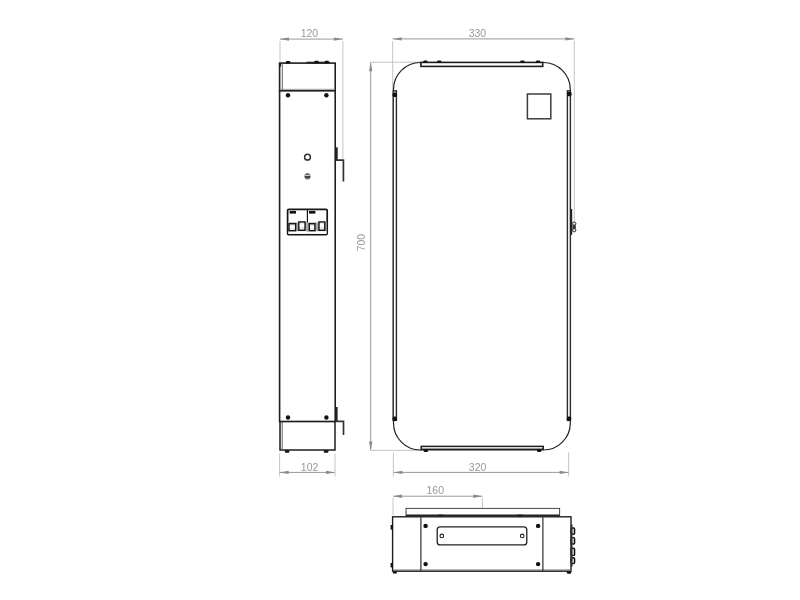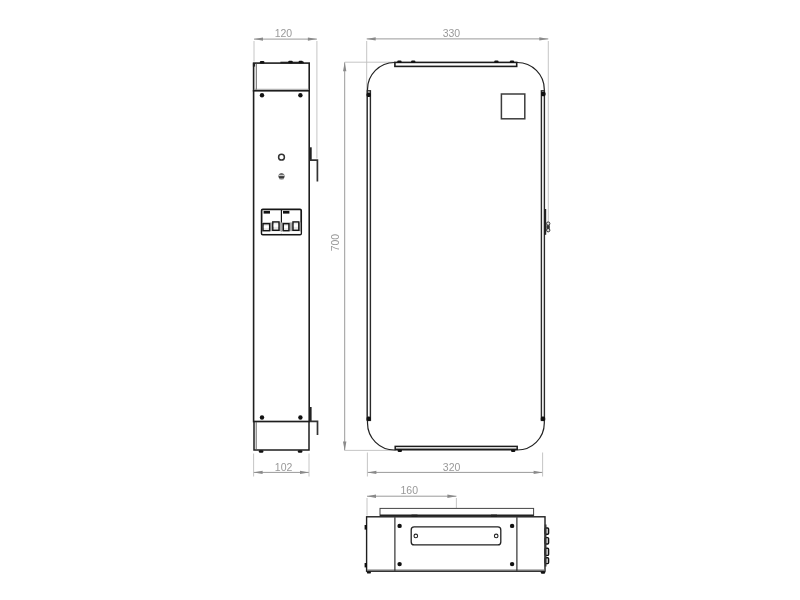--- a/index.html
+++ b/index.html
@@ -1,16 +1,16 @@
 <!DOCTYPE html>
 <html><head>
 <meta charset="utf-8">
 <style>
   html,body{margin:0;padding:0;background:#ffffff;}
-  #page{width:748px;height:600px;position:relative;font-family:"Liberation Sans",sans-serif;}
+  #page{width:748px;height:600px;position:relative;font-family:"Liberation Sans",sans-serif;padding-left:26px;}
 </style>
 </head>
 <body>
 <div id="page">
 <svg width="800" height="600" viewBox="0 0 800 600" xmlns="http://www.w3.org/2000/svg">
   <rect x="0" y="0" width="800" height="600" fill="#ffffff"></rect>
 
   <g stroke="#9a9a9a" stroke-width="1" fill="none">
 
     <line x1="254" y1="39.1" x2="316.9" y2="39.1"></line>

